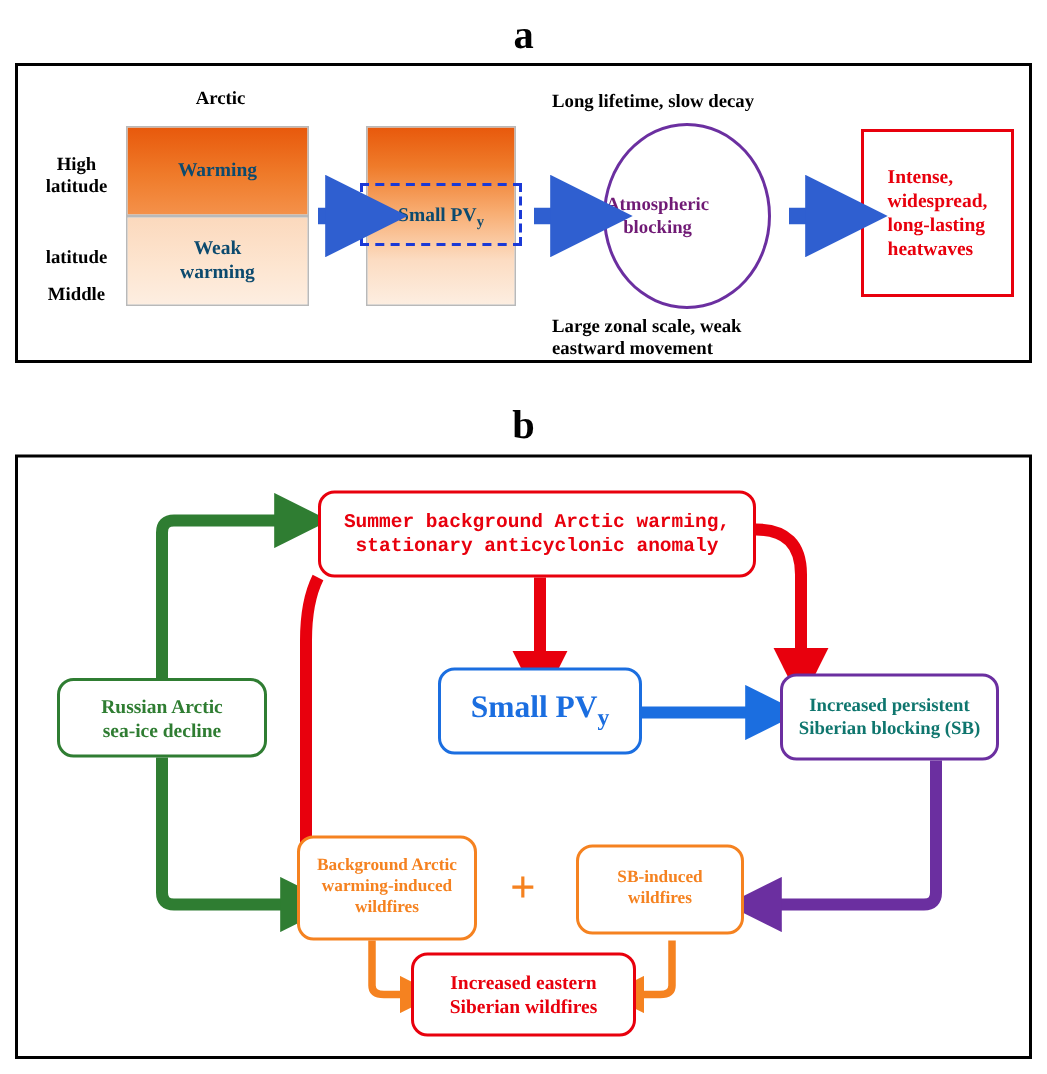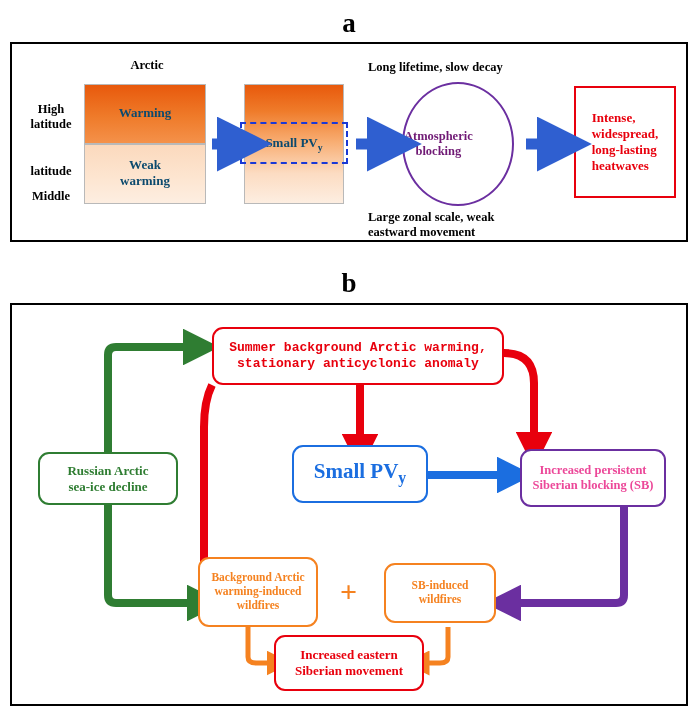--- a/index.html
+++ b/index.html
@@ -116,21 +116,21 @@
     justify-content: center;
     text-align: center;
     font-family: "Liberation Serif", serif;
     font-weight: bold;
     line-height: 1.2;
     background: #fff;
   }
   .b-red { border: 2.5px solid #e8000d; color: #e8000d; font-size: 13px; }
   .b-green { border: 2.5px solid #2f7d32; color: #2f7d32; font-size: 13px; }
   .b-blue { border: 2.5px solid #1b6ee0; color: #1b6ee0; }
-  .b-purple { border: 2.5px solid #6b2fa0; color: #ec4899; font-size: 12.5px; }
+  .b-purple { border: 2.5px solid #6b2fa0; color: #0f766e; font-size: 12.5px; }
   .b-orange { border: 2.5px solid #f58220; color: #f58220; font-size: 11.5px; }
   .plus {
     position: absolute;
     color: #f58220;
     font-family: "Liberation Serif", serif;
     font-weight: bold;
     font-size: 30px;
     line-height: 1;
   }
   svg.overlay {
@@ -282,17 +282,17 @@
   <div class="rbox b-orange" style="left:372px; top:258px; width:112px; height:60px;">
     <div>
       <div>SB-induced</div>
       <div>wildfires</div>
     </div>
   </div>
 
   <div class="rbox b-red" style="left:262px; top:330px; width:150px; height:56px;">
     <div>
       <div>Increased eastern</div>
-      <div>Siberian movement</div>
+      <div>Siberian wildfires</div>
     </div>
   </div>
 
 </div>
 
 </body></html>

